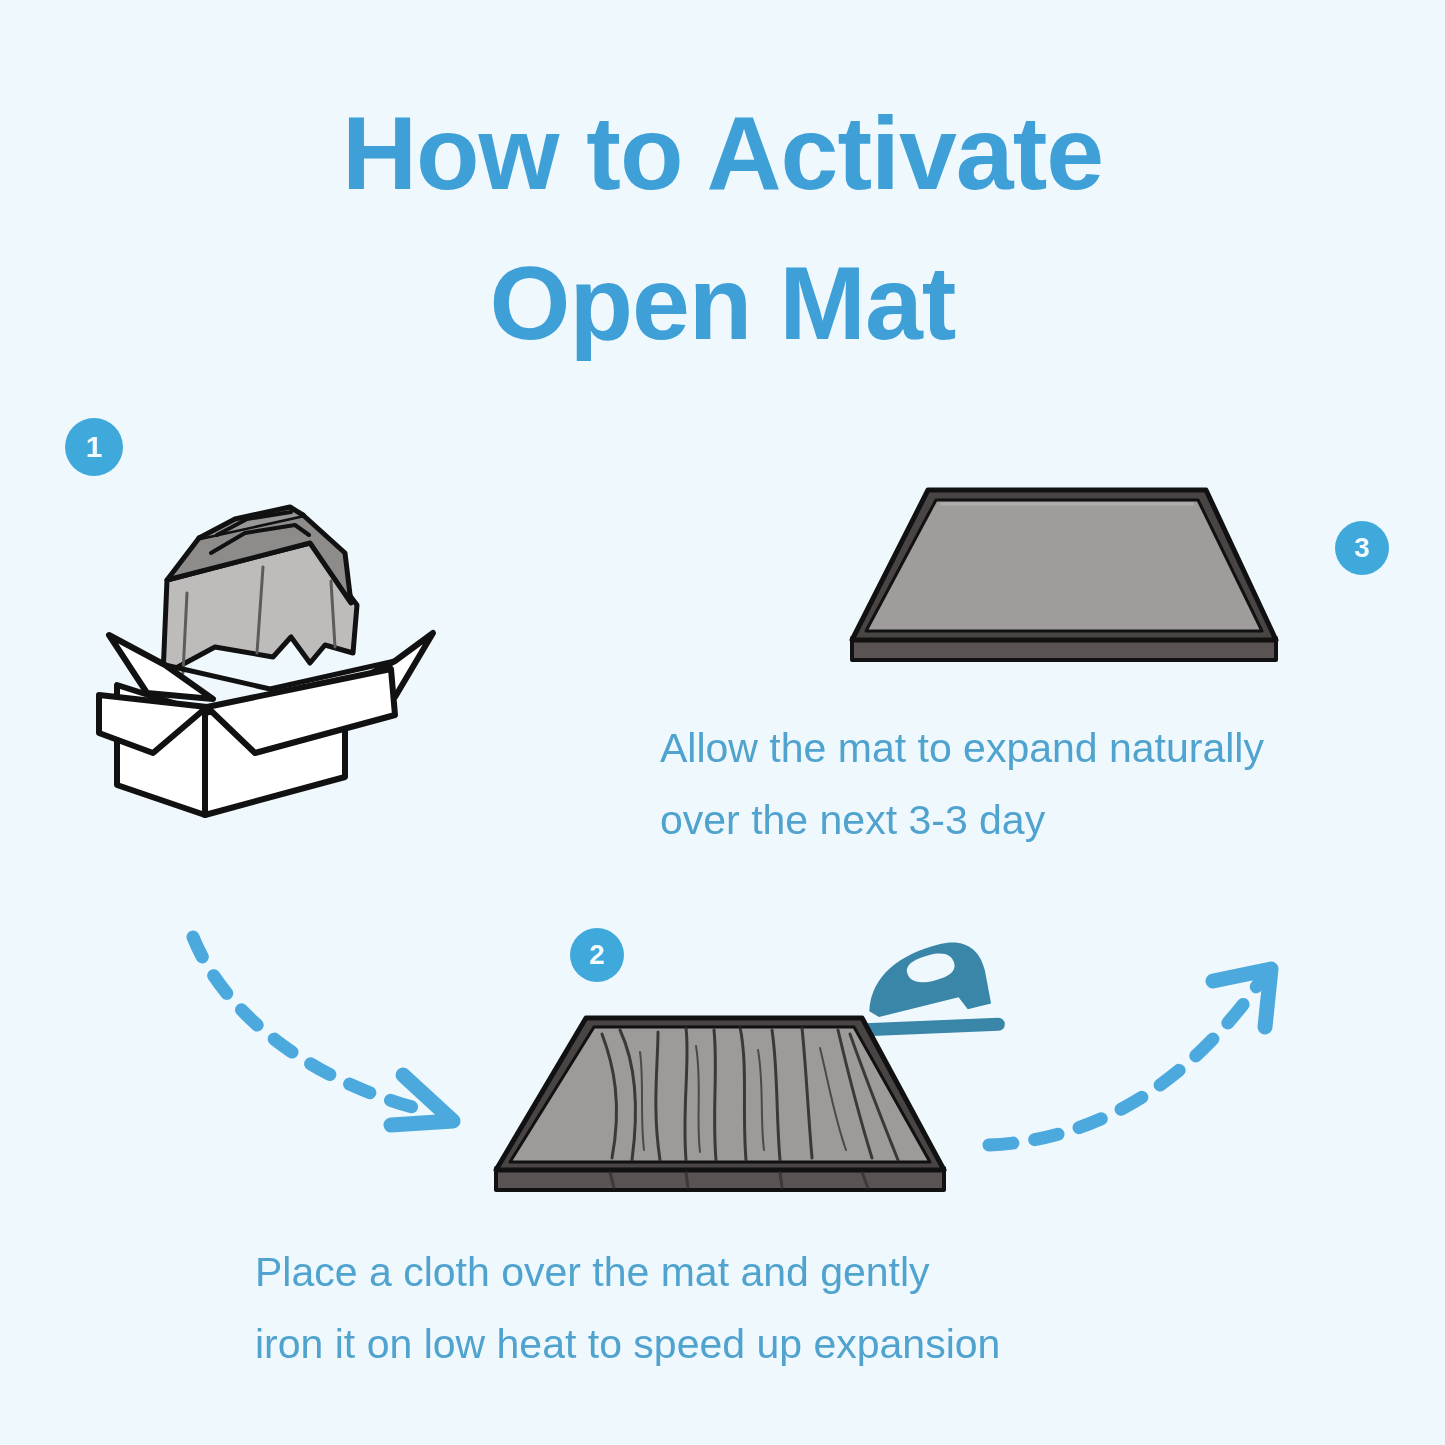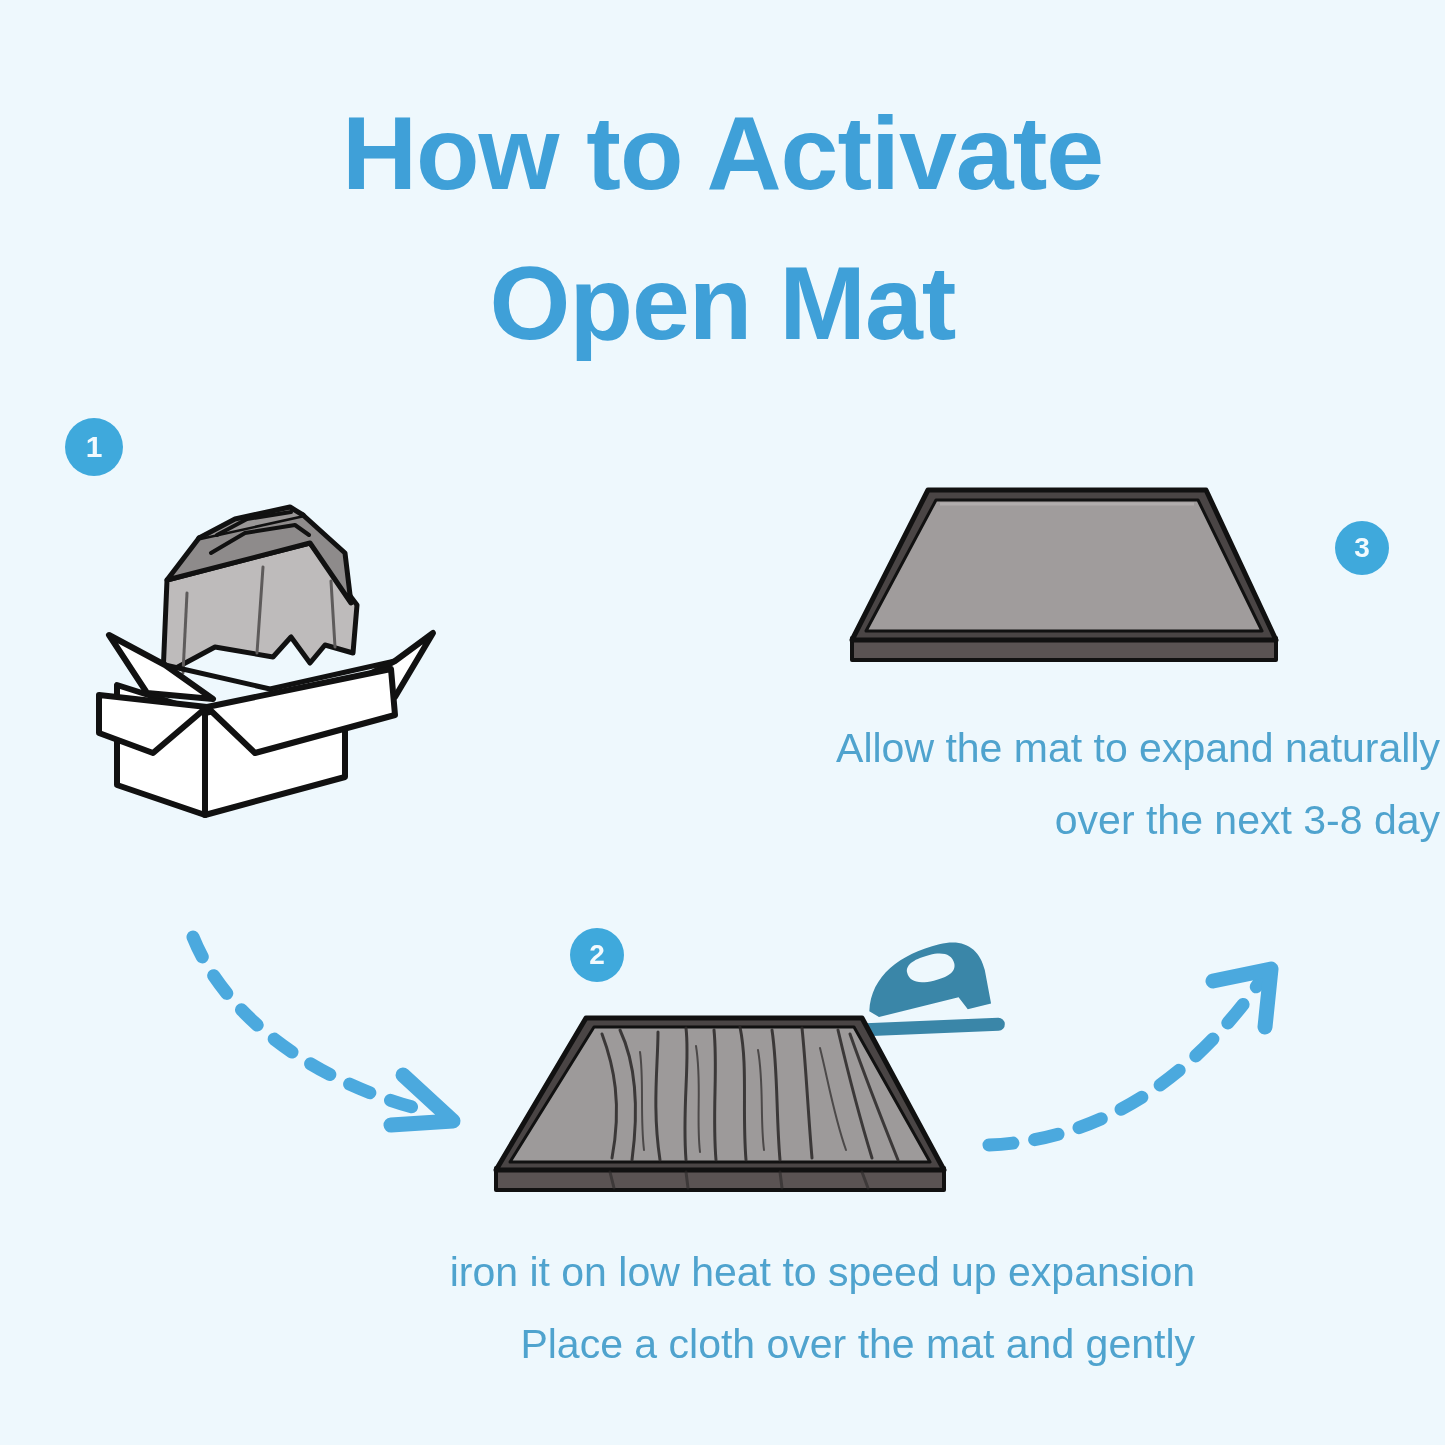--- a/index.html
+++ b/index.html
@@ -55,21 +55,21 @@
   #badge-2 { left: 570px;  top: 928px; width: 54px; height: 54px; font-size: 28px; }
   #badge-3 { left: 1335px; top: 521px; width: 54px; height: 54px; font-size: 28px; }
 
   
   .caption {
     position: absolute;
     color: #4FA3CE;
     font-family: "Liberation Sans", sans-serif;
     font-size: 40px;
     line-height: 72px;
-    text-align: right;
+    text-align: left;
     white-space: nowrap;
   }
   #caption-1 {
     left: 60px;
     top: 845px;
     width: 460px;
     font-size: 42px;
   }
   #caption-3 {
     left: 660px;
@@ -200,22 +200,22 @@
       <g stroke="#2B2828" stroke-width="3" fill="none" stroke-linecap="round" opacity="0.6">
         <path d="M 120,172 L 124,188"></path>
         <path d="M 196,172 L 198,188"></path>
         <path d="M 290,172 L 292,188"></path>
         <path d="M 372,172 L 378,188"></path>
       </g>
     </svg>
   </div>
 
   <div class="caption" id="caption-2">
+    <span class="ln">Place a cloth over the mat and gently</span>
     <span class="ln">iron it on low heat to speed up expansion</span>
-    <span class="ln">Place a cloth over the mat and gently</span>
   </div>
 
   <div class="art" id="art-arrowR">
     <svg width="320" height="210" viewBox="0 0 320 210">
       <path d="M 14,190 C 112,186 208,136 284,28" fill="none" stroke="#4BA9DE" stroke-width="13" stroke-linecap="round" stroke-dasharray="24 22"></path>
       <path d="M 238,26 L 296,14 L 290,72" fill="none" stroke="#4BA9DE" stroke-width="15" stroke-linecap="round" stroke-linejoin="round"></path>
     </svg>
   </div>
 
   <div class="badge" id="badge-3">3</div>
@@ -228,16 +228,16 @@
       <path d="M 98,20 L 376,20 L 446,170 L 22,170 Z" fill="#4A4545" stroke="#111111" stroke-width="5" stroke-linejoin="round"></path>
 
       <path d="M 106,30 L 368,30 L 432,161 L 36,161 Z" fill="#A09C9C" stroke="#111111" stroke-width="3" stroke-linejoin="round"></path>
 
       <path d="M 110,34 L 364,34" fill="none" stroke="#B5B2B2" stroke-width="3" opacity="0.8"></path>
     </svg>
   </div>
 
   <div class="caption" id="caption-3">
     <span class="ln">Allow the mat to expand naturally</span>
-    <span class="ln">over the next 3-8 day</span>
+    <span class="ln">over the next 3-3 day</span>
   </div>
 
 </div>
 
 </body></html>

